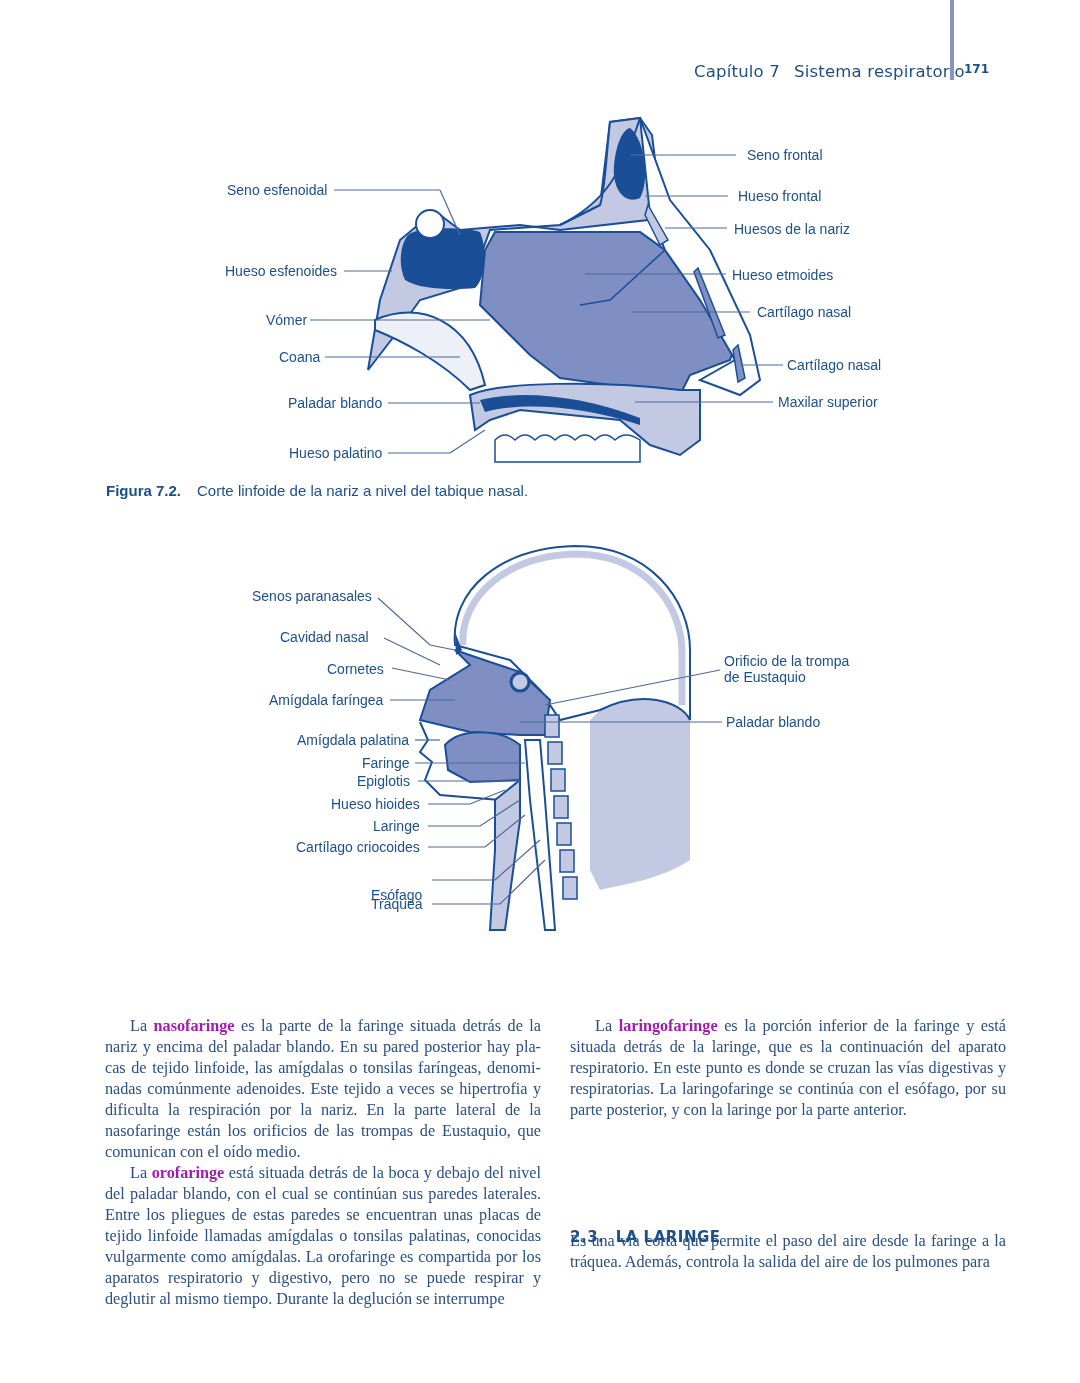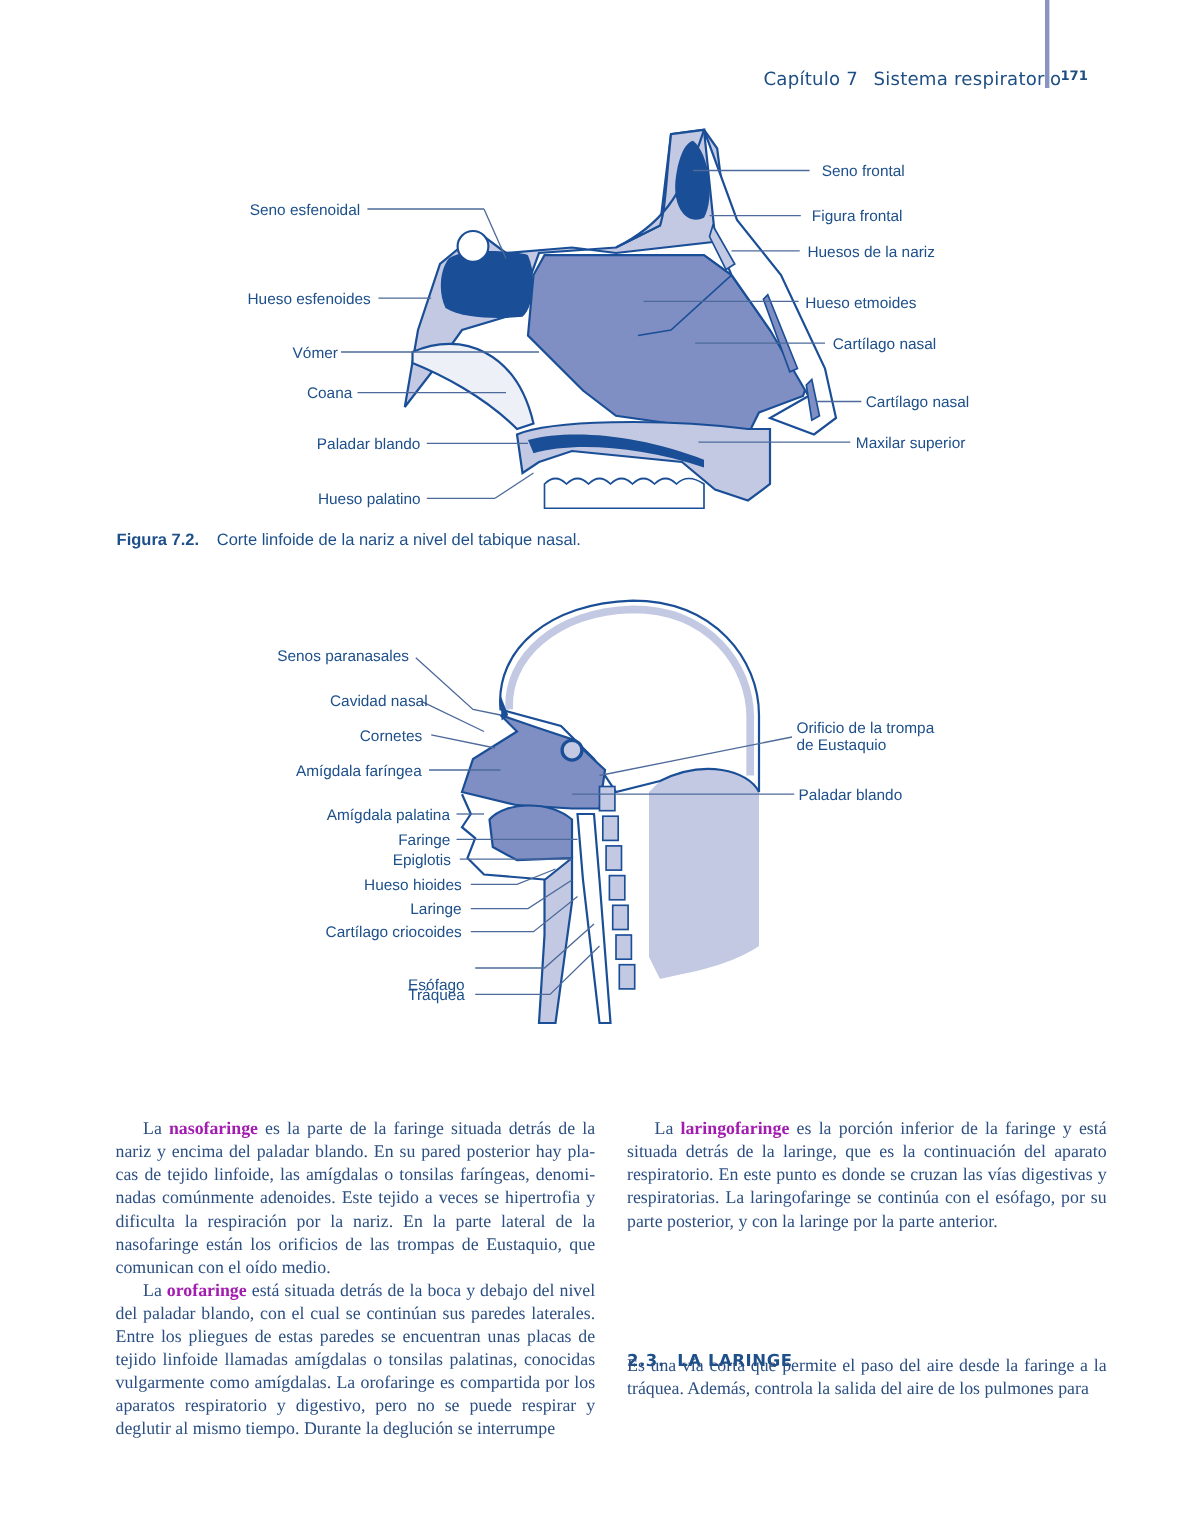--- a/index.html
+++ b/index.html
@@ -80,21 +80,21 @@
     </g>
   </svg>
   <div class="lbl" style="left:227px;top:182px">Seno esfenoidal</div>
   <div class="lbl" style="left:225px;top:263px">Hueso esfenoides</div>
   <div class="lbl" style="left:266px;top:312px">Vómer</div>
   <div class="lbl" style="left:279px;top:349px">Coana</div>
   <div class="lbl" style="left:288px;top:395px">Paladar blando</div>
   <div class="lbl" style="left:289px;top:445px">Hueso palatino</div>
 
   <div class="lbl" style="left:747px;top:147px">Seno frontal</div>
-  <div class="lbl" style="left:738px;top:188px">Figura frontal</div>
+  <div class="lbl" style="left:738px;top:188px">Hueso frontal</div>
   <div class="lbl" style="left:734px;top:221px">Huesos de la nariz</div>
   <div class="lbl" style="left:732px;top:267px">Hueso etmoides</div>
   <div class="lbl" style="left:757px;top:304px">Cartílago nasal</div>
   <div class="lbl" style="left:787px;top:357px">Cartílago nasal</div>
   <div class="lbl" style="left:778px;top:394px">Maxilar superior</div>
 
   <div class="caption" style="left:106px;top:482px">
     <span class="num">Figura 7.2.</span><span>Corte linfoide de la nariz a nivel del tabique nasal.</span>
   </div>
 </div>
@@ -140,21 +140,21 @@
       <polyline points="428,804 470,804 505,790"></polyline>
       <polyline points="428,826 480,826 520,800"></polyline>
       <polyline points="428,847 485,847 525,815"></polyline>
       <polyline points="432,880 495,880 540,840"></polyline>
       <polyline points="432,904 500,904 545,860"></polyline>
       <line x1="545" y1="705" x2="720" y2="670"></line>
       <line x1="520" y1="722" x2="722" y2="722"></line>
     </g>
   </svg>
   <div class="lbl" style="left:252px;top:68px">Senos paranasales</div>
-  <div class="lbl" style="left:300px;top:109px">Cavidad nasal</div>
+  <div class="lbl" style="left:280px;top:109px">Cavidad nasal</div>
   <div class="lbl" style="left:327px;top:141px">Cornetes</div>
   <div class="lbl" style="left:269px;top:172px">Amígdala faríngea</div>
   <div class="lbl" style="left:297px;top:212px">Amígdala palatina</div>
   <div class="lbl" style="left:362px;top:235px">Faringe</div>
   <div class="lbl" style="left:357px;top:253px">Epiglotis</div>
   <div class="lbl" style="left:331px;top:276px">Hueso hioides</div>
   <div class="lbl" style="left:373px;top:298px">Laringe</div>
   <div class="lbl" style="left:296px;top:319px">Cartílago criocoides</div>
   <div class="lbl" style="left:371px;top:367px">Esófago</div>
   <div class="lbl" style="left:371px;top:376px">Tráquea</div>

